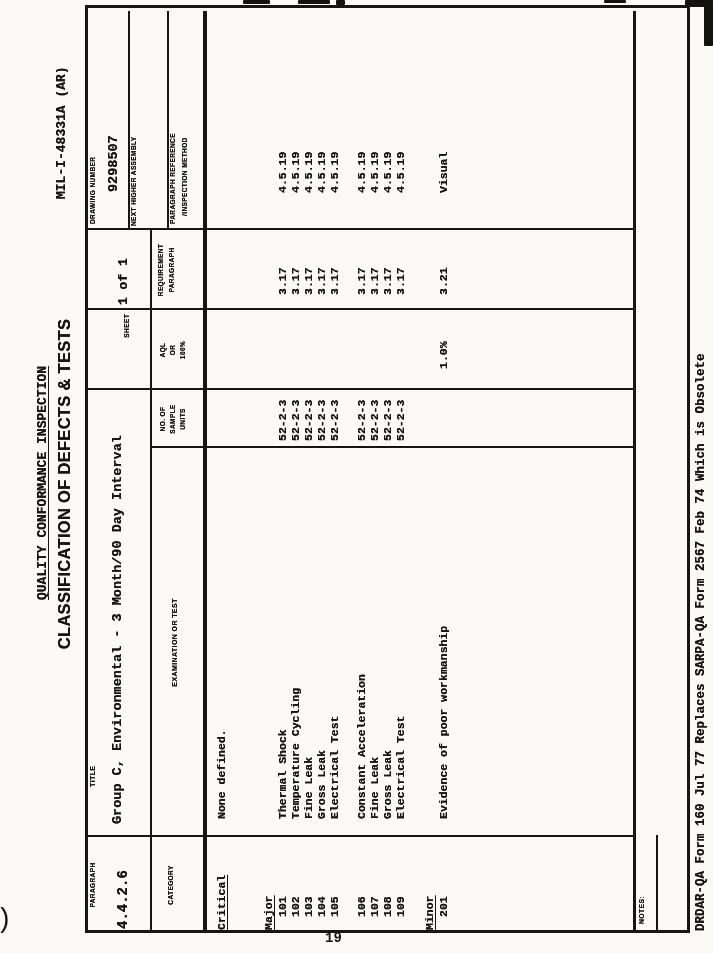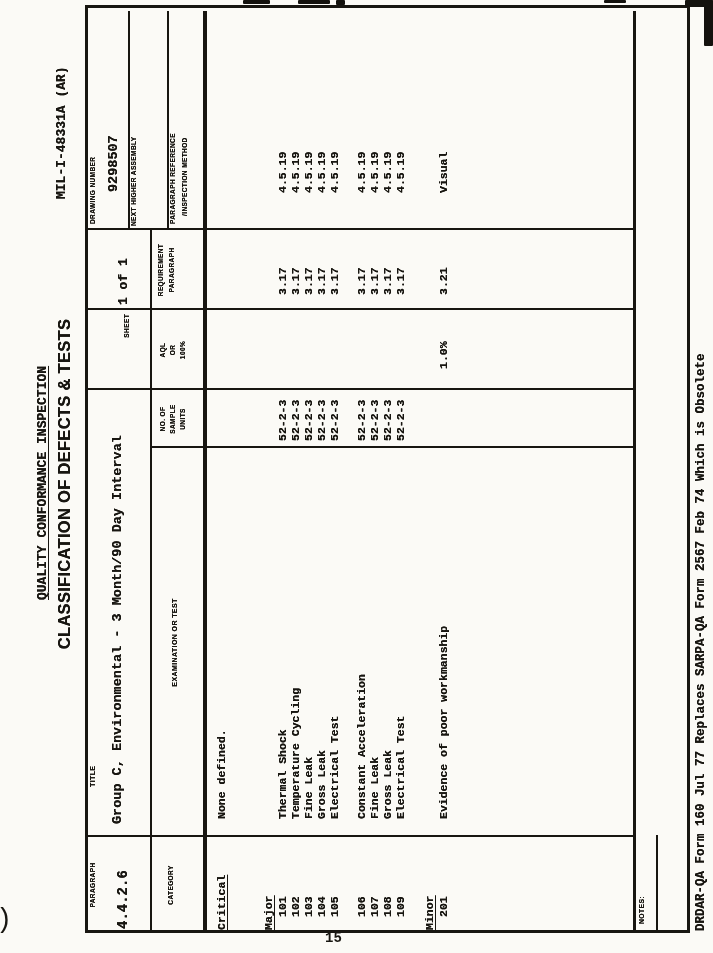--- a/index.html
+++ b/index.html
@@ -133,21 +133,21 @@
         <div class="t mono" style="left: 584px; top: 438px; font-size: 11.5px;">1.0%</div>
         <div class="t mono" style="left: 658px; top: 438px; font-size: 11.5px;">3.21</div>
         <div class="t mono" style="left: 760px; top: 438px; font-size: 11.5px;">Visual</div>
       </div>
 
     <div class="t lbl" style="left:29px;top:638px;font-size:6.8px;">NOTES:</div>
 
     <div class="t mono" style="left:22px;top:695px;font-size:12.5px;">DRDAR-QA Form 160 Jul 77 Replaces SARPA-QA Form 2567 Feb 74 Which is Obsolete</div>
   </div>
 
-  <div class="t overlay-mono" style="left:325px;top:931px;font-size:14px;font-weight:bold;">15</div>
+  <div class="t overlay-mono" style="left:325px;top:931px;font-size:14px;font-weight:bold;">19</div>
   <div class="t overlay-mono" style="left:-4px;top:906px;font-size:27px;">)</div>
 
   <div class="smudge" style="left:685px;top:0;width:28px;height:7px;"></div>
   <div class="smudge" style="left:704px;top:0;width:9px;height:46px;"></div>
   <div class="smudge" style="left:243px;top:0;width:27px;height:4px;"></div>
   <div class="smudge" style="left:298px;top:0;width:32px;height:4px;"></div>
   <div class="smudge" style="left:336px;top:0;width:9px;height:5px;"></div>
   <div class="smudge" style="left:604px;top:1;width:22px;height:3px;"></div>
 </div>
 

